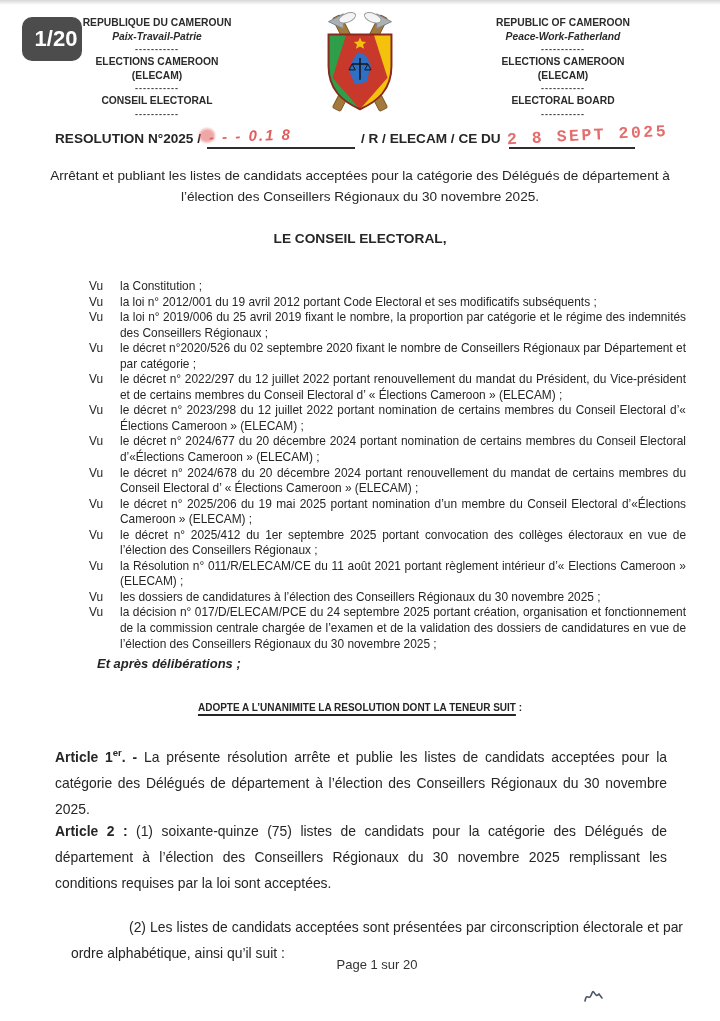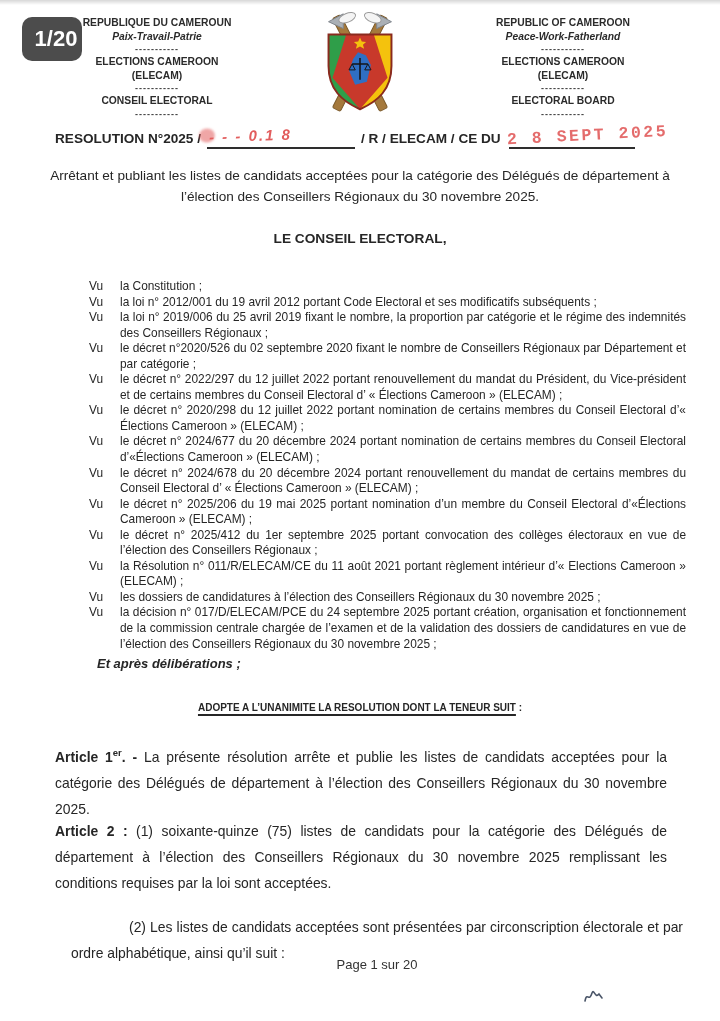--- a/index.html
+++ b/index.html
@@ -158,21 +158,21 @@
   <div class="vu-row">
     <span class="vu-label">Vu</span>
     <span class="vu-text">le décret n°2020/526 du 02 septembre 2020 fixant le nombre de Conseillers Régionaux par Département et par catégorie ;</span>
   </div>
   <div class="vu-row">
     <span class="vu-label">Vu</span>
     <span class="vu-text">le décret n° 2022/297 du 12 juillet 2022 portant renouvellement du mandat du Président, du Vice-président et de certains membres du Conseil Electoral d’ « Élections Cameroon » (ELECAM) ;</span>
   </div>
   <div class="vu-row">
     <span class="vu-label">Vu</span>
-    <span class="vu-text">le décret n° 2020/298 du 12 juillet 2022 portant nomination de certains membres du Conseil Electoral d’« Élections Cameroon » (ELECAM) ;</span>
+    <span class="vu-text">le décret n° 2023/298 du 12 juillet 2022 portant nomination de certains membres du Conseil Electoral d’« Élections Cameroon » (ELECAM) ;</span>
   </div>
   <div class="vu-row">
     <span class="vu-label">Vu</span>
     <span class="vu-text">le décret n° 2024/677 du 20 décembre 2024 portant nomination de certains membres du Conseil Electoral d’«Élections Cameroon » (ELECAM) ;</span>
   </div>
   <div class="vu-row">
     <span class="vu-label">Vu</span>
     <span class="vu-text">le décret n° 2024/678 du 20 décembre 2024 portant renouvellement du mandat de certains membres du Conseil Electoral d’ « Élections Cameroon » (ELECAM) ;</span>
   </div>
   <div class="vu-row">

